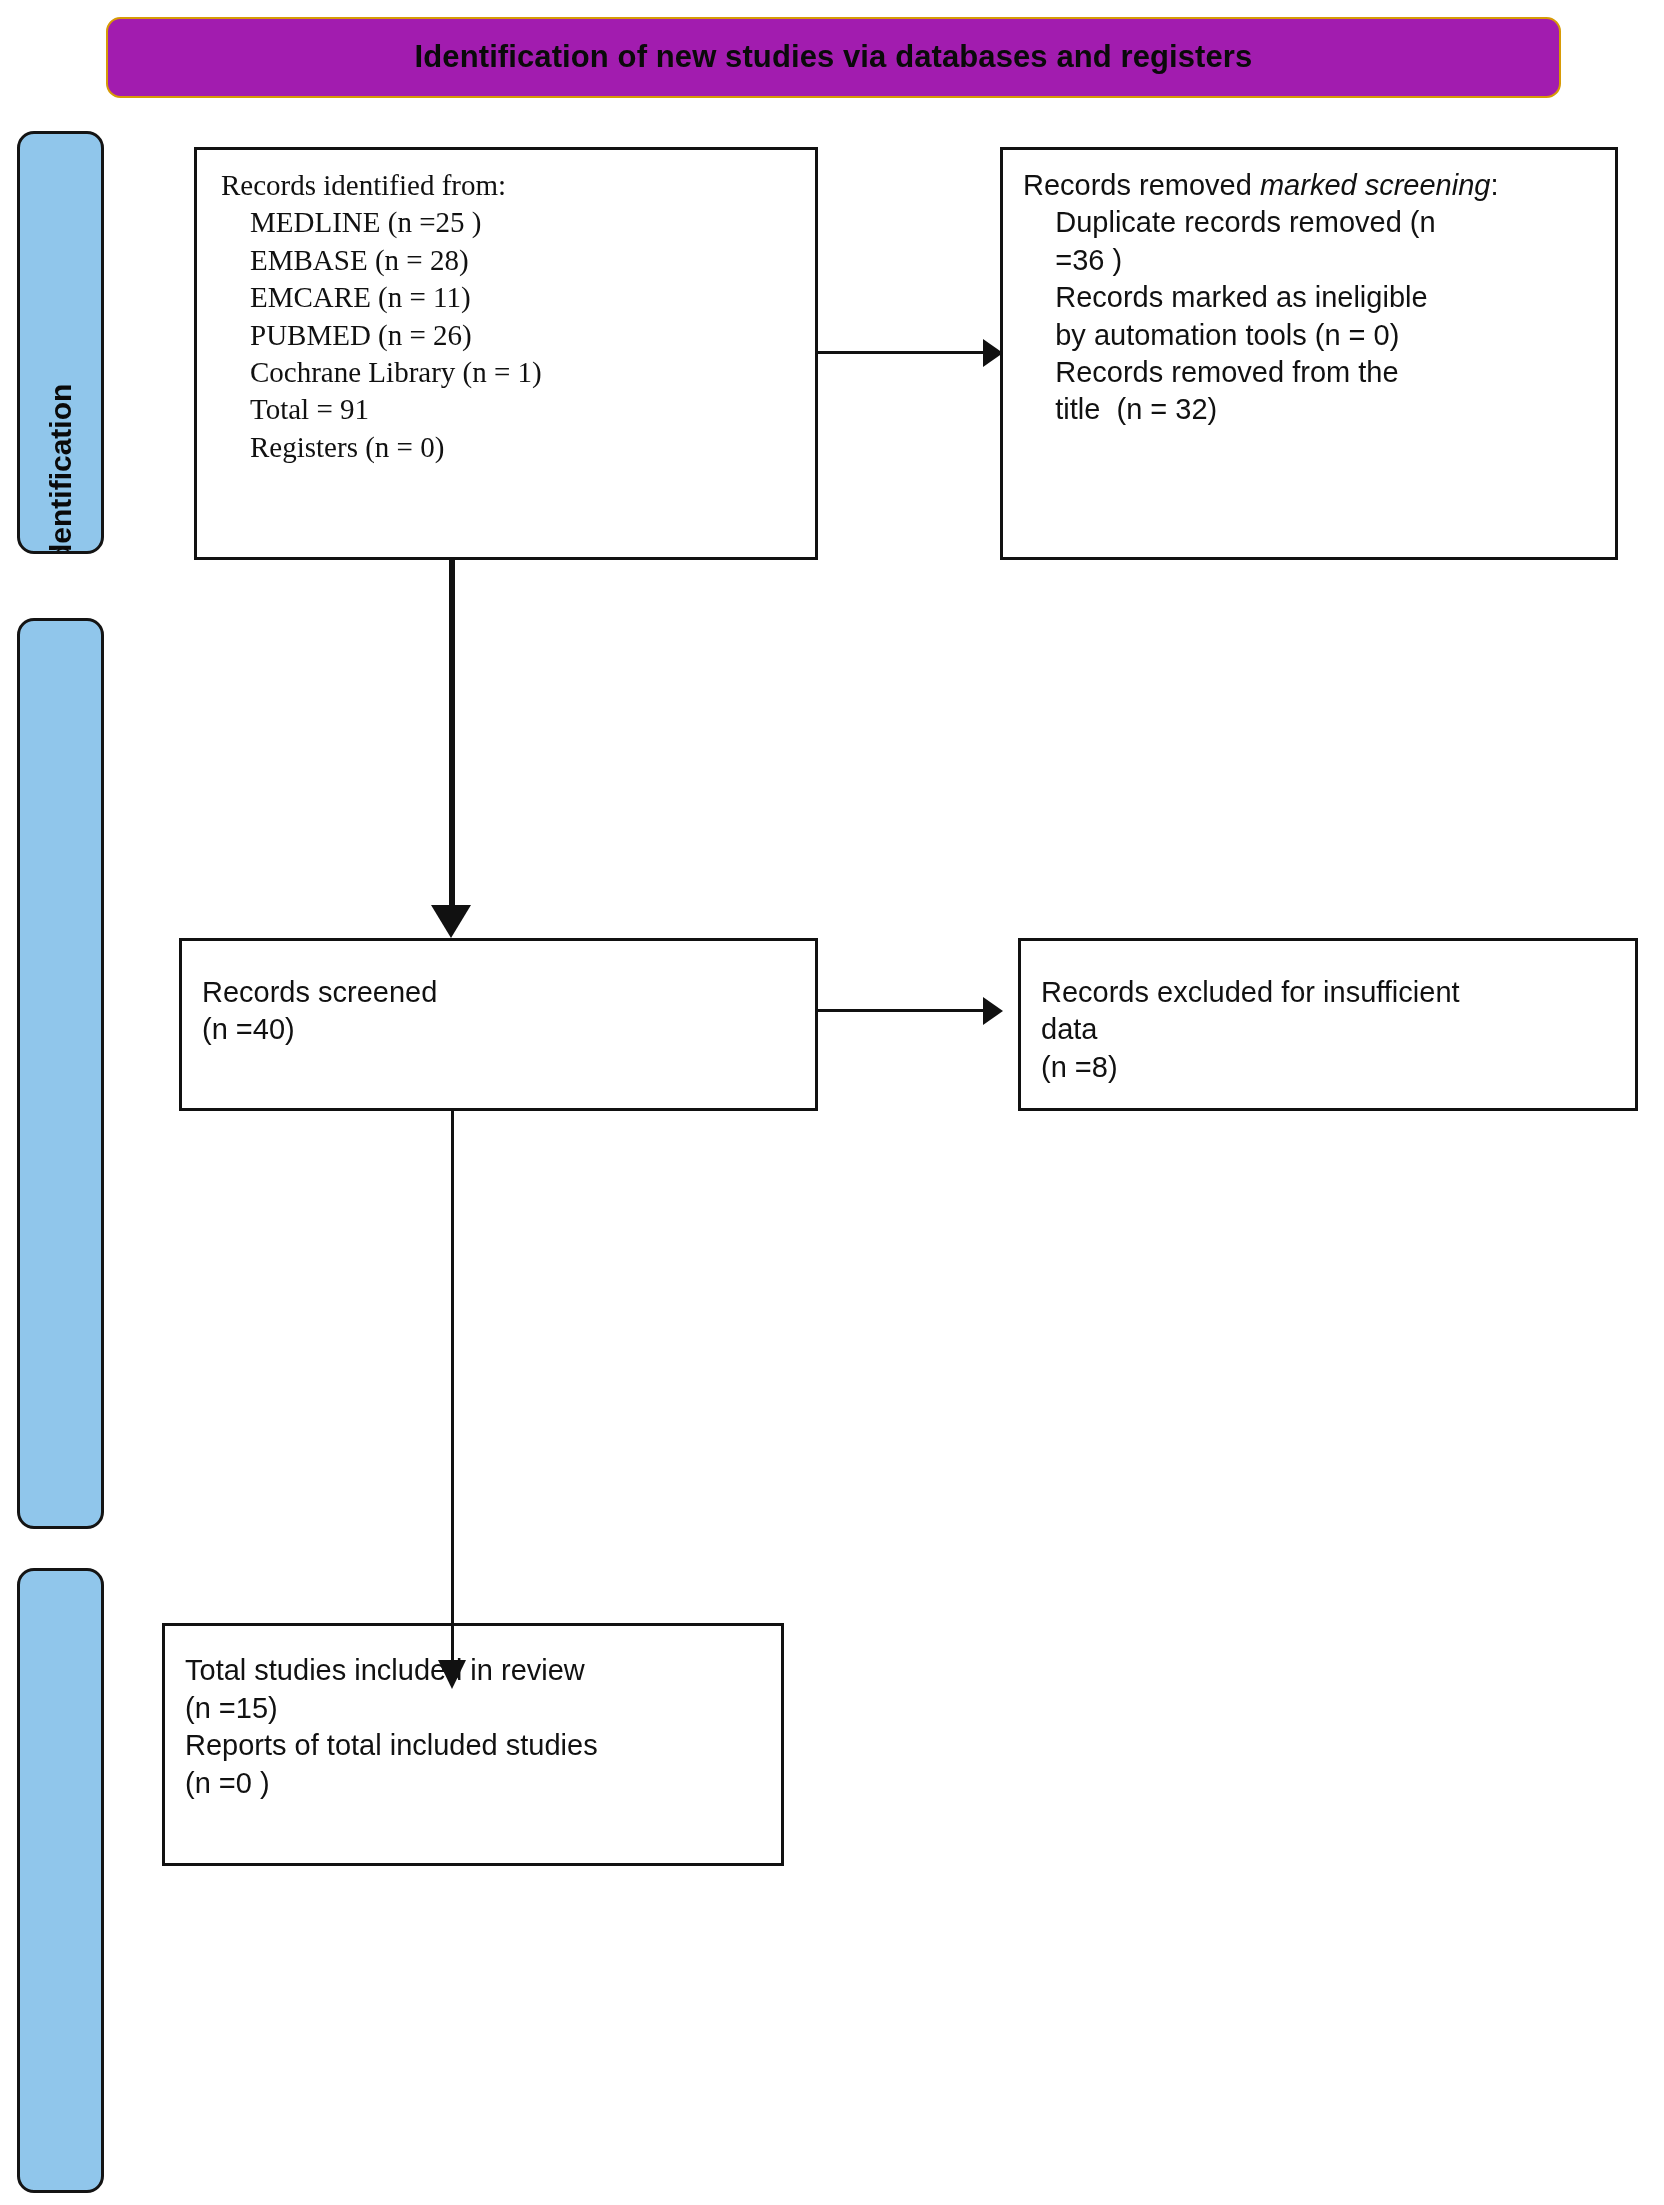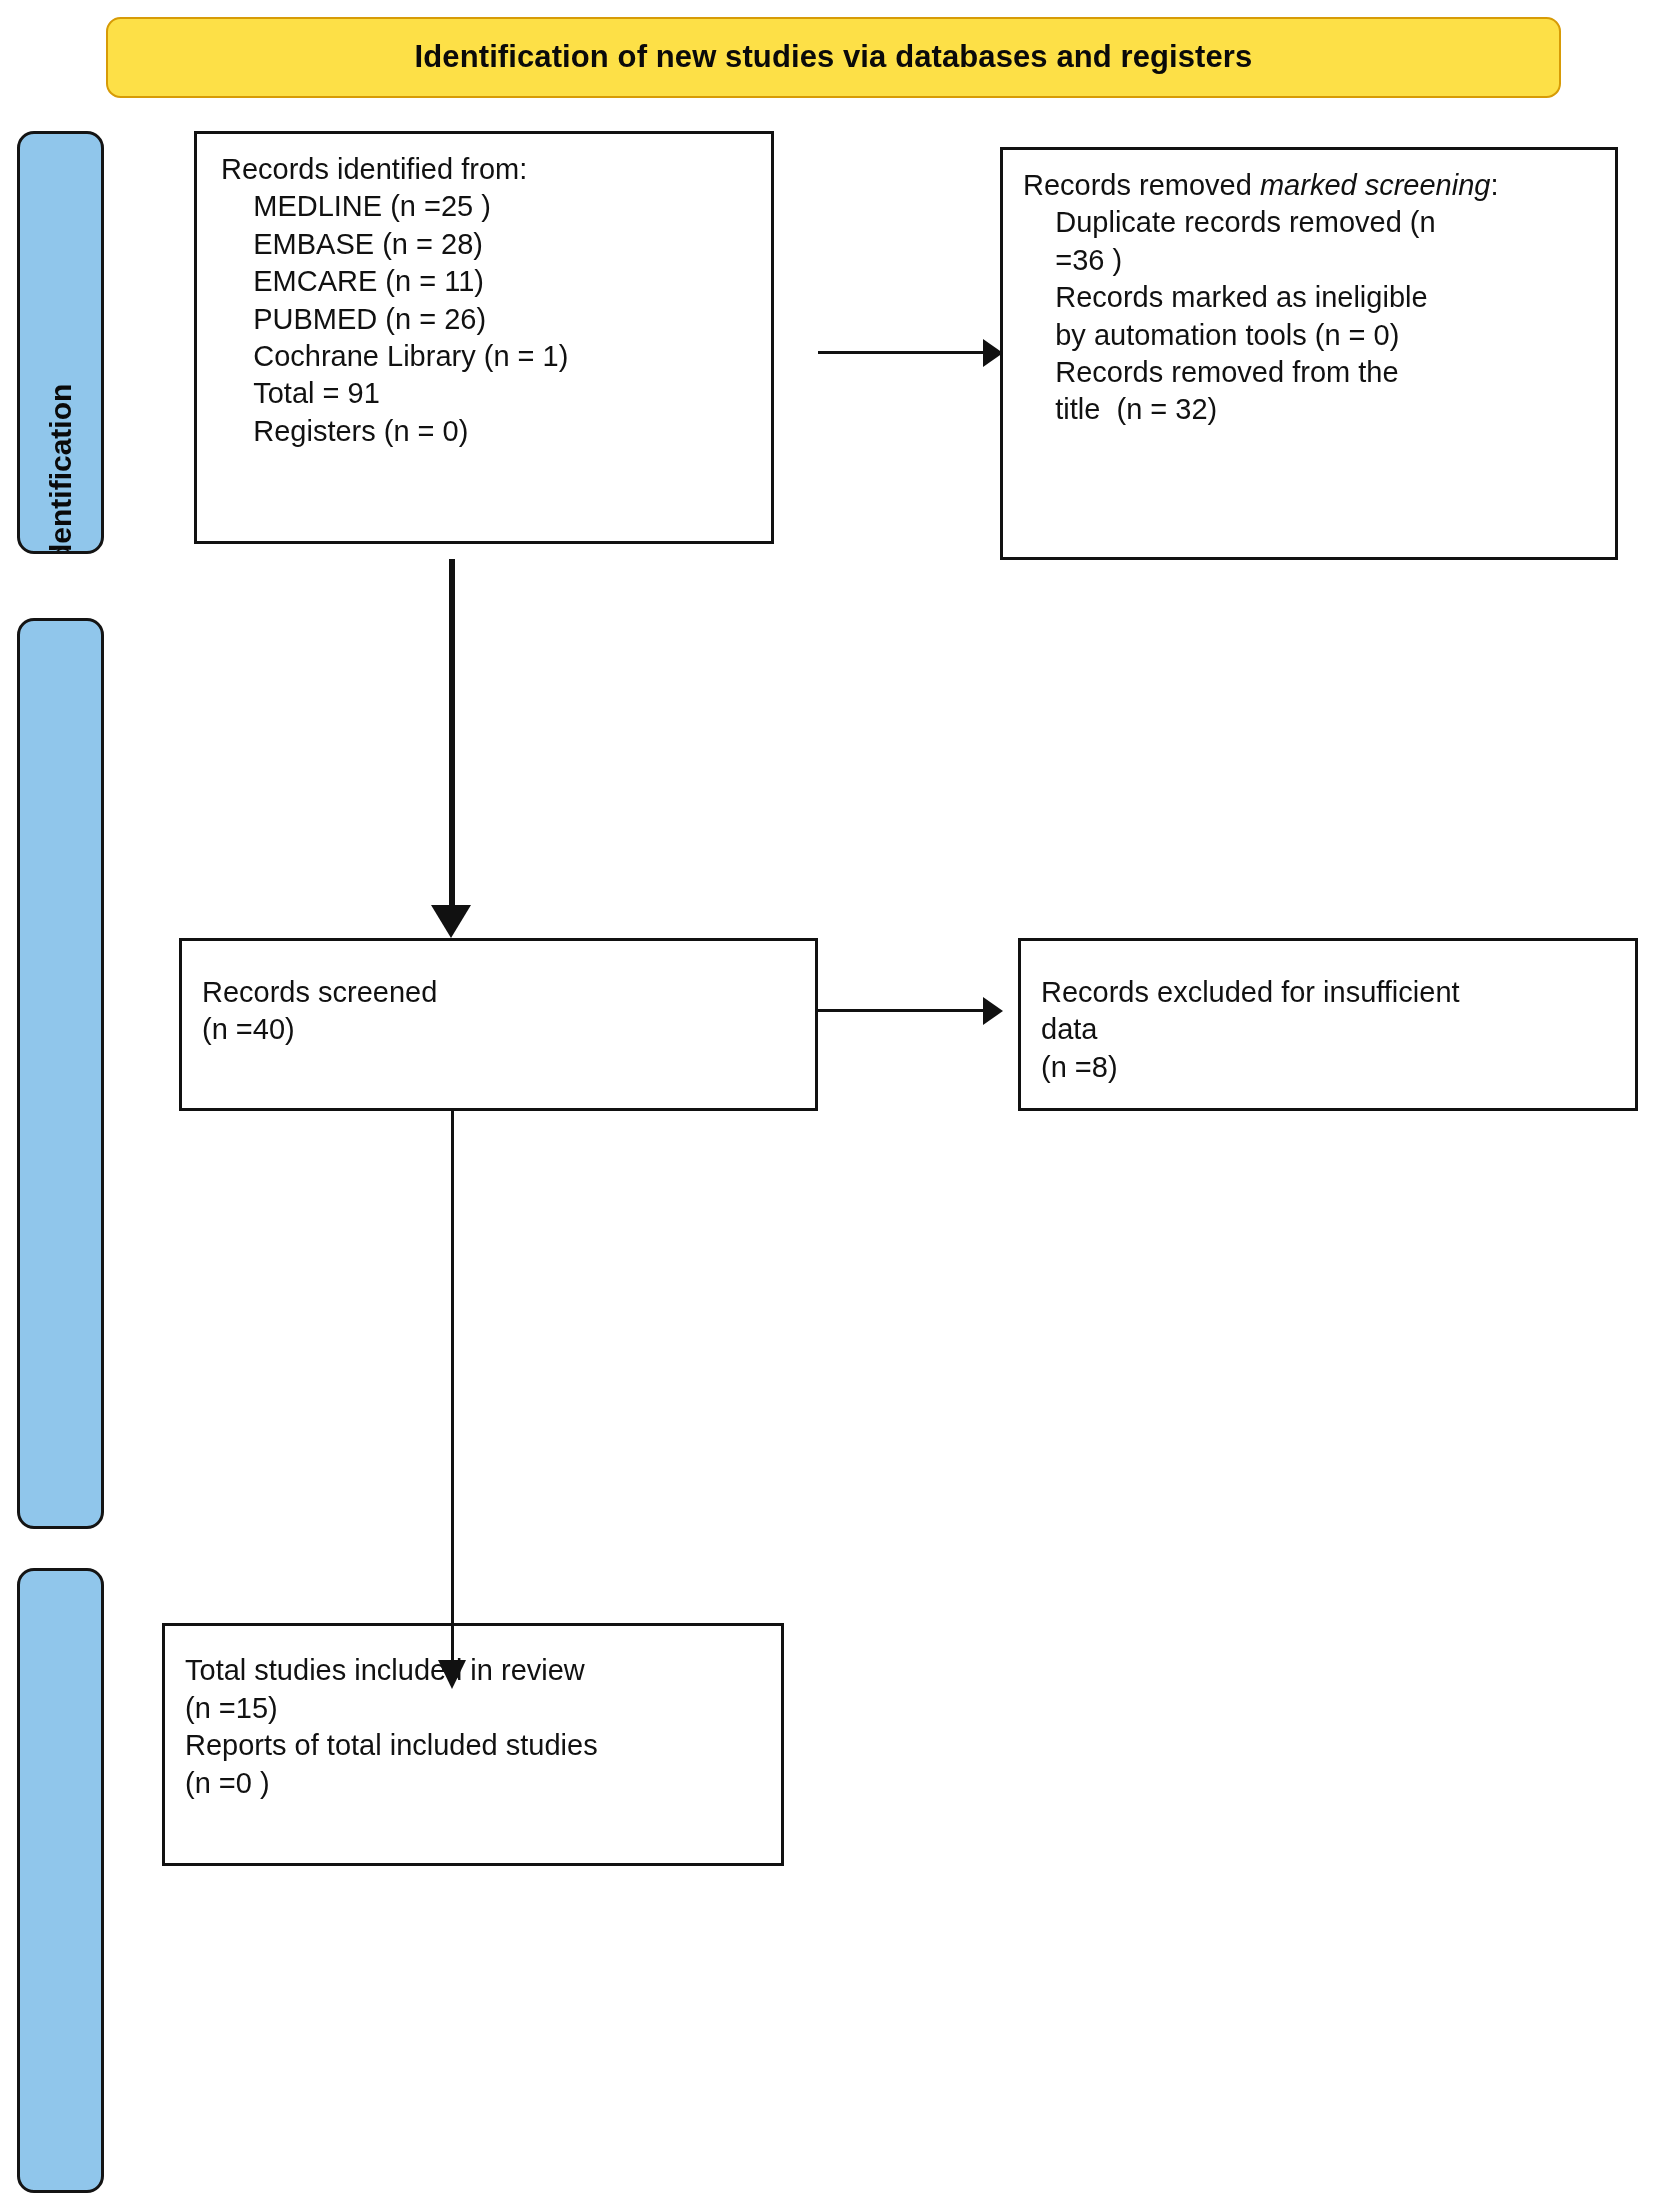--- a/index.html
+++ b/index.html
@@ -20,21 +20,21 @@
     overflow: hidden;
   }
 
   
   .banner {
     position: absolute;
     left: 106px;
     top: 16.5px;
     width: 1455px;
     height: 81px;
-    background: #fde047;
+    background: #a21caf;
     border: 2.6px solid #d79b06;
     border-radius: 14.5px;
     box-sizing: border-box;
     display: flex;
     align-items: center;
     justify-content: center;
   }
   .banner-title {
     font-size: 31px;
     font-weight: bold;
@@ -80,21 +80,21 @@
     padding: 17px 20px;
   }
   .flow-text {
     font-size: 29px;
     line-height: 1.29;
     color: #111111;
     white-space: pre-wrap;
   }
   .flow-text .ital { font-style: italic; }
 
-  #box-identified  { left: 194px;  top: 131px;  width: 580px;  height: 413px; }
+  #box-identified  { left: 194px;  top: 147px;  width: 624px;  height: 413px; font-family: Liberation Serif, serif; }
   #box-removed     { left: 1000px; top: 147px;  width: 618px;  height: 413px; }
   #box-screened    { left: 179px;  top: 938px; width: 639px;  height: 173px; }
   #box-excluded    { left: 1002px; top: 938px; width: 620px;  height: 173px; margin-left: 16px; }
   #box-included    { left: 162px;  top: 1623px; width: 622px;  height: 243px; }
 
   #box-identified .flow-text { padding-left: 4px; }
   #box-screened .flow-text,
   #box-excluded .flow-text { padding-top: 16px; }
   #box-included .flow-text { padding-top: 9.3px; }
 

